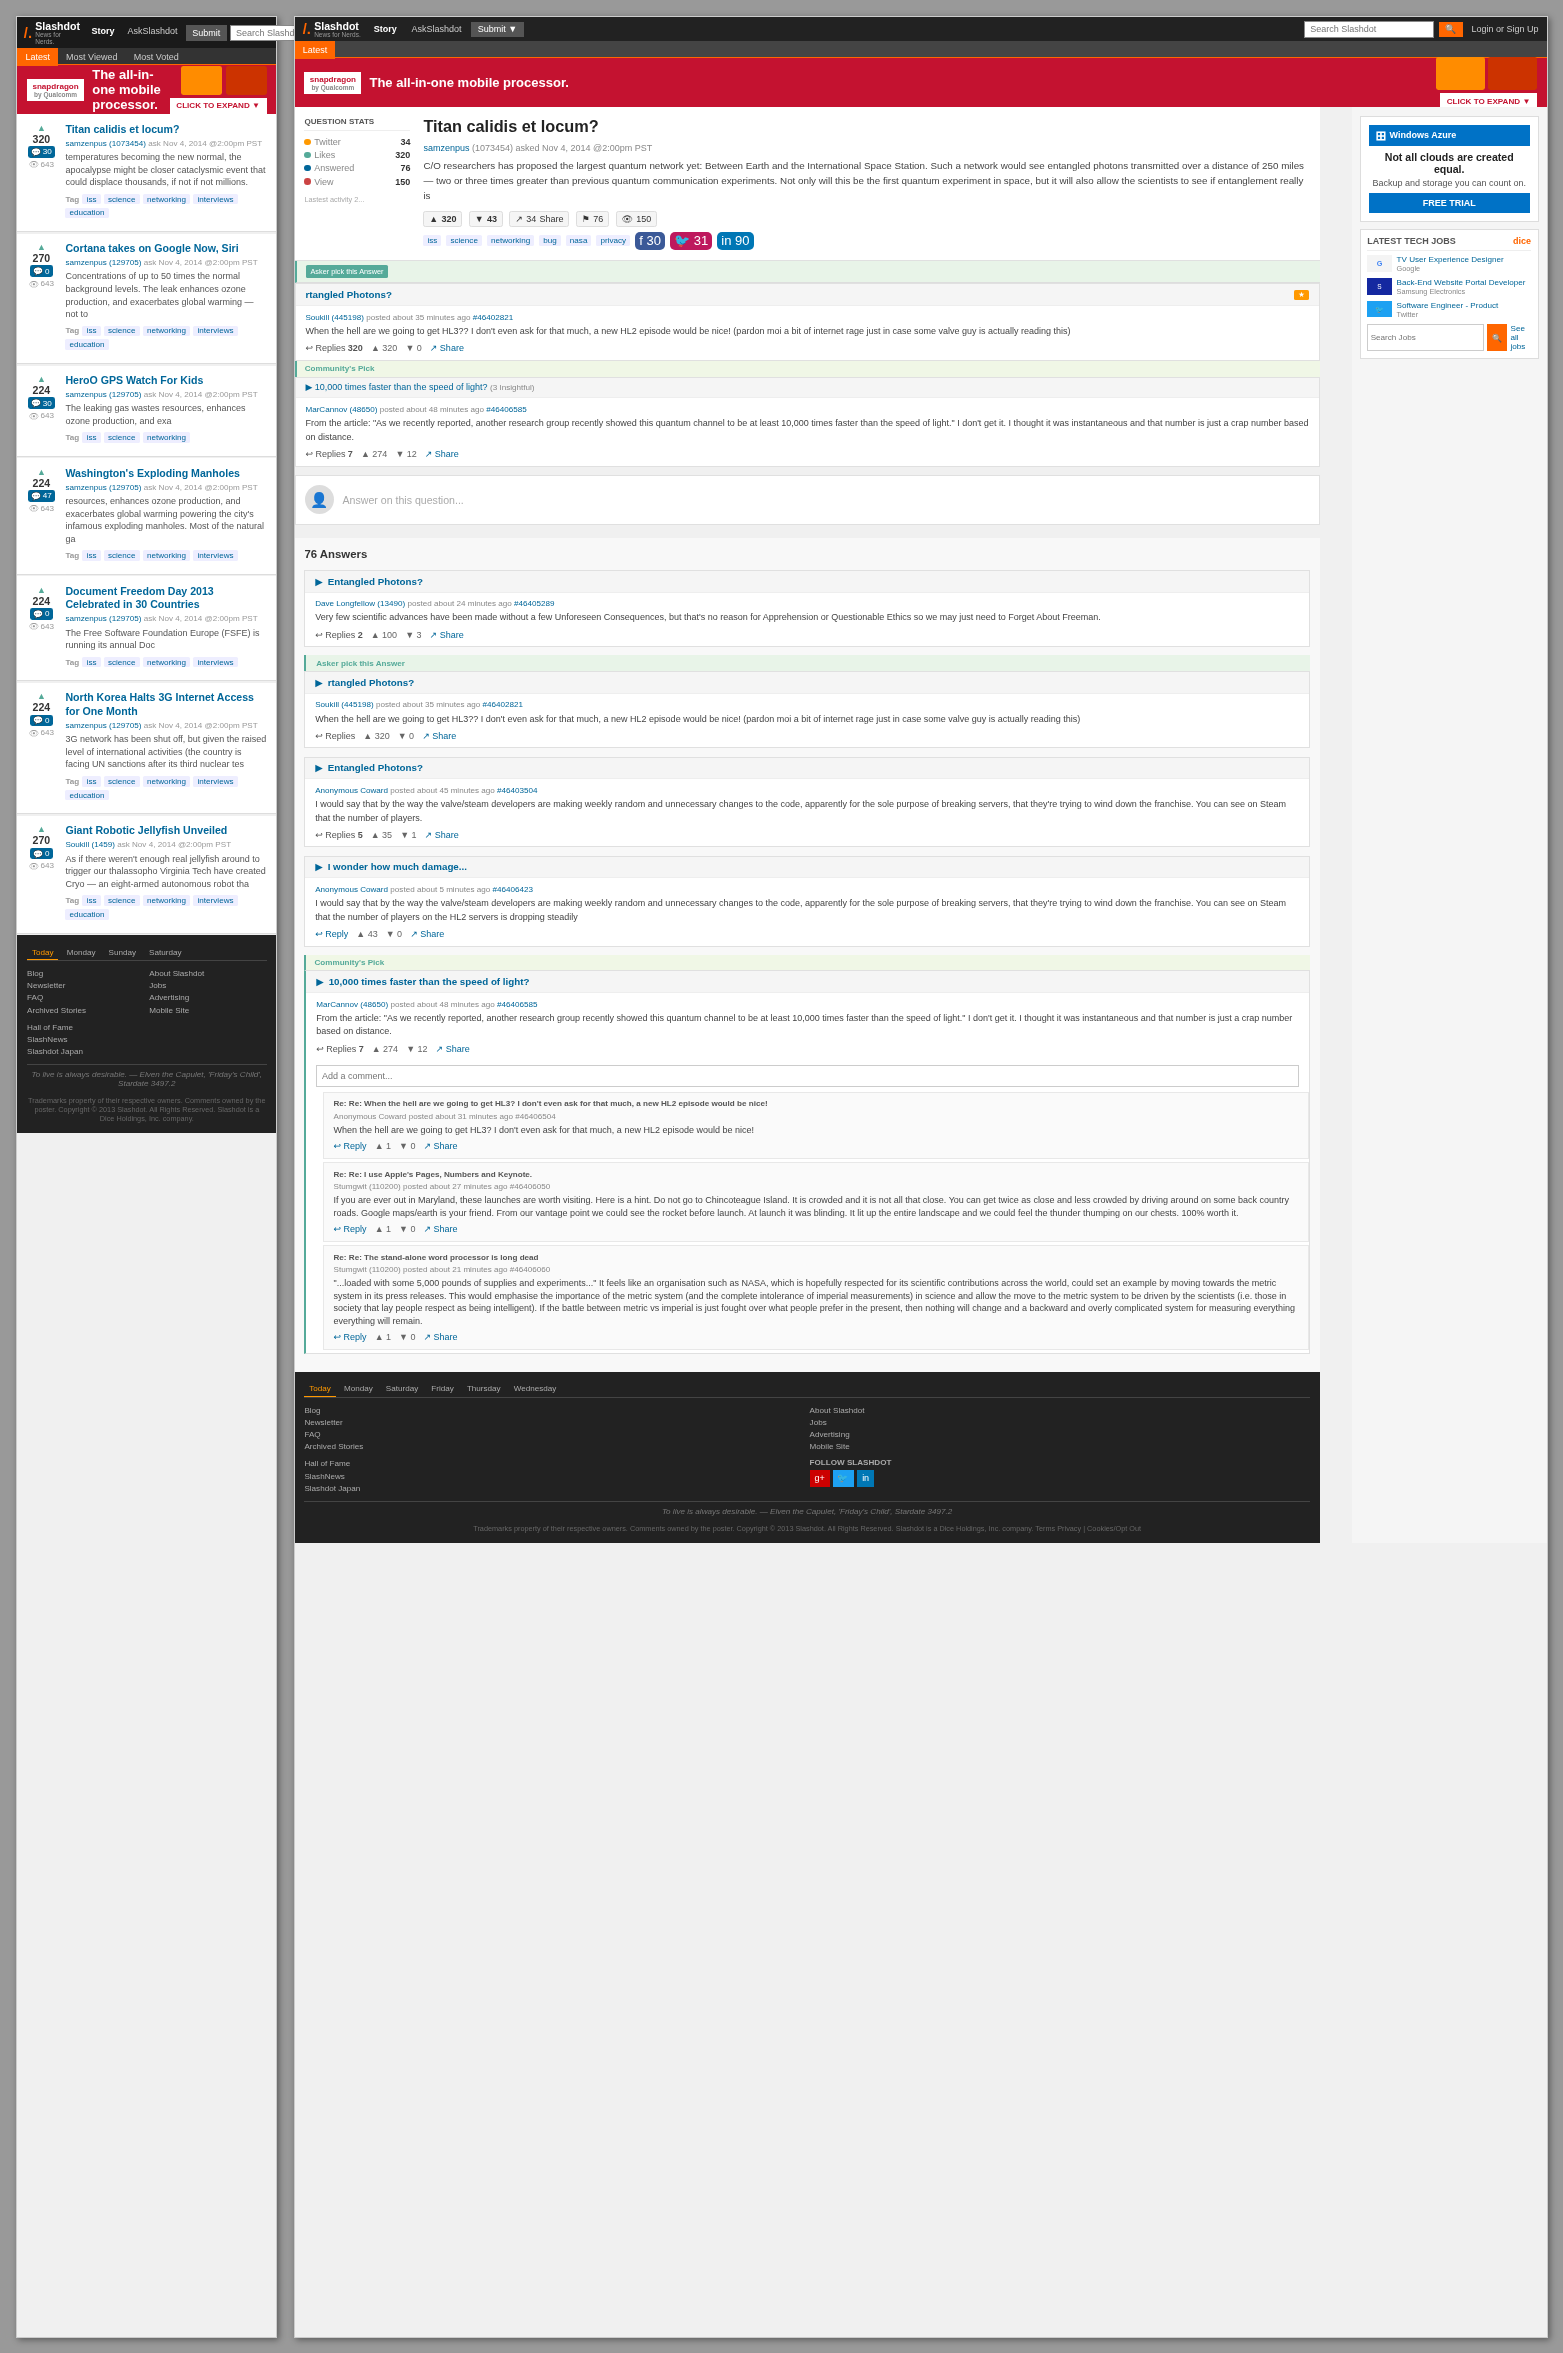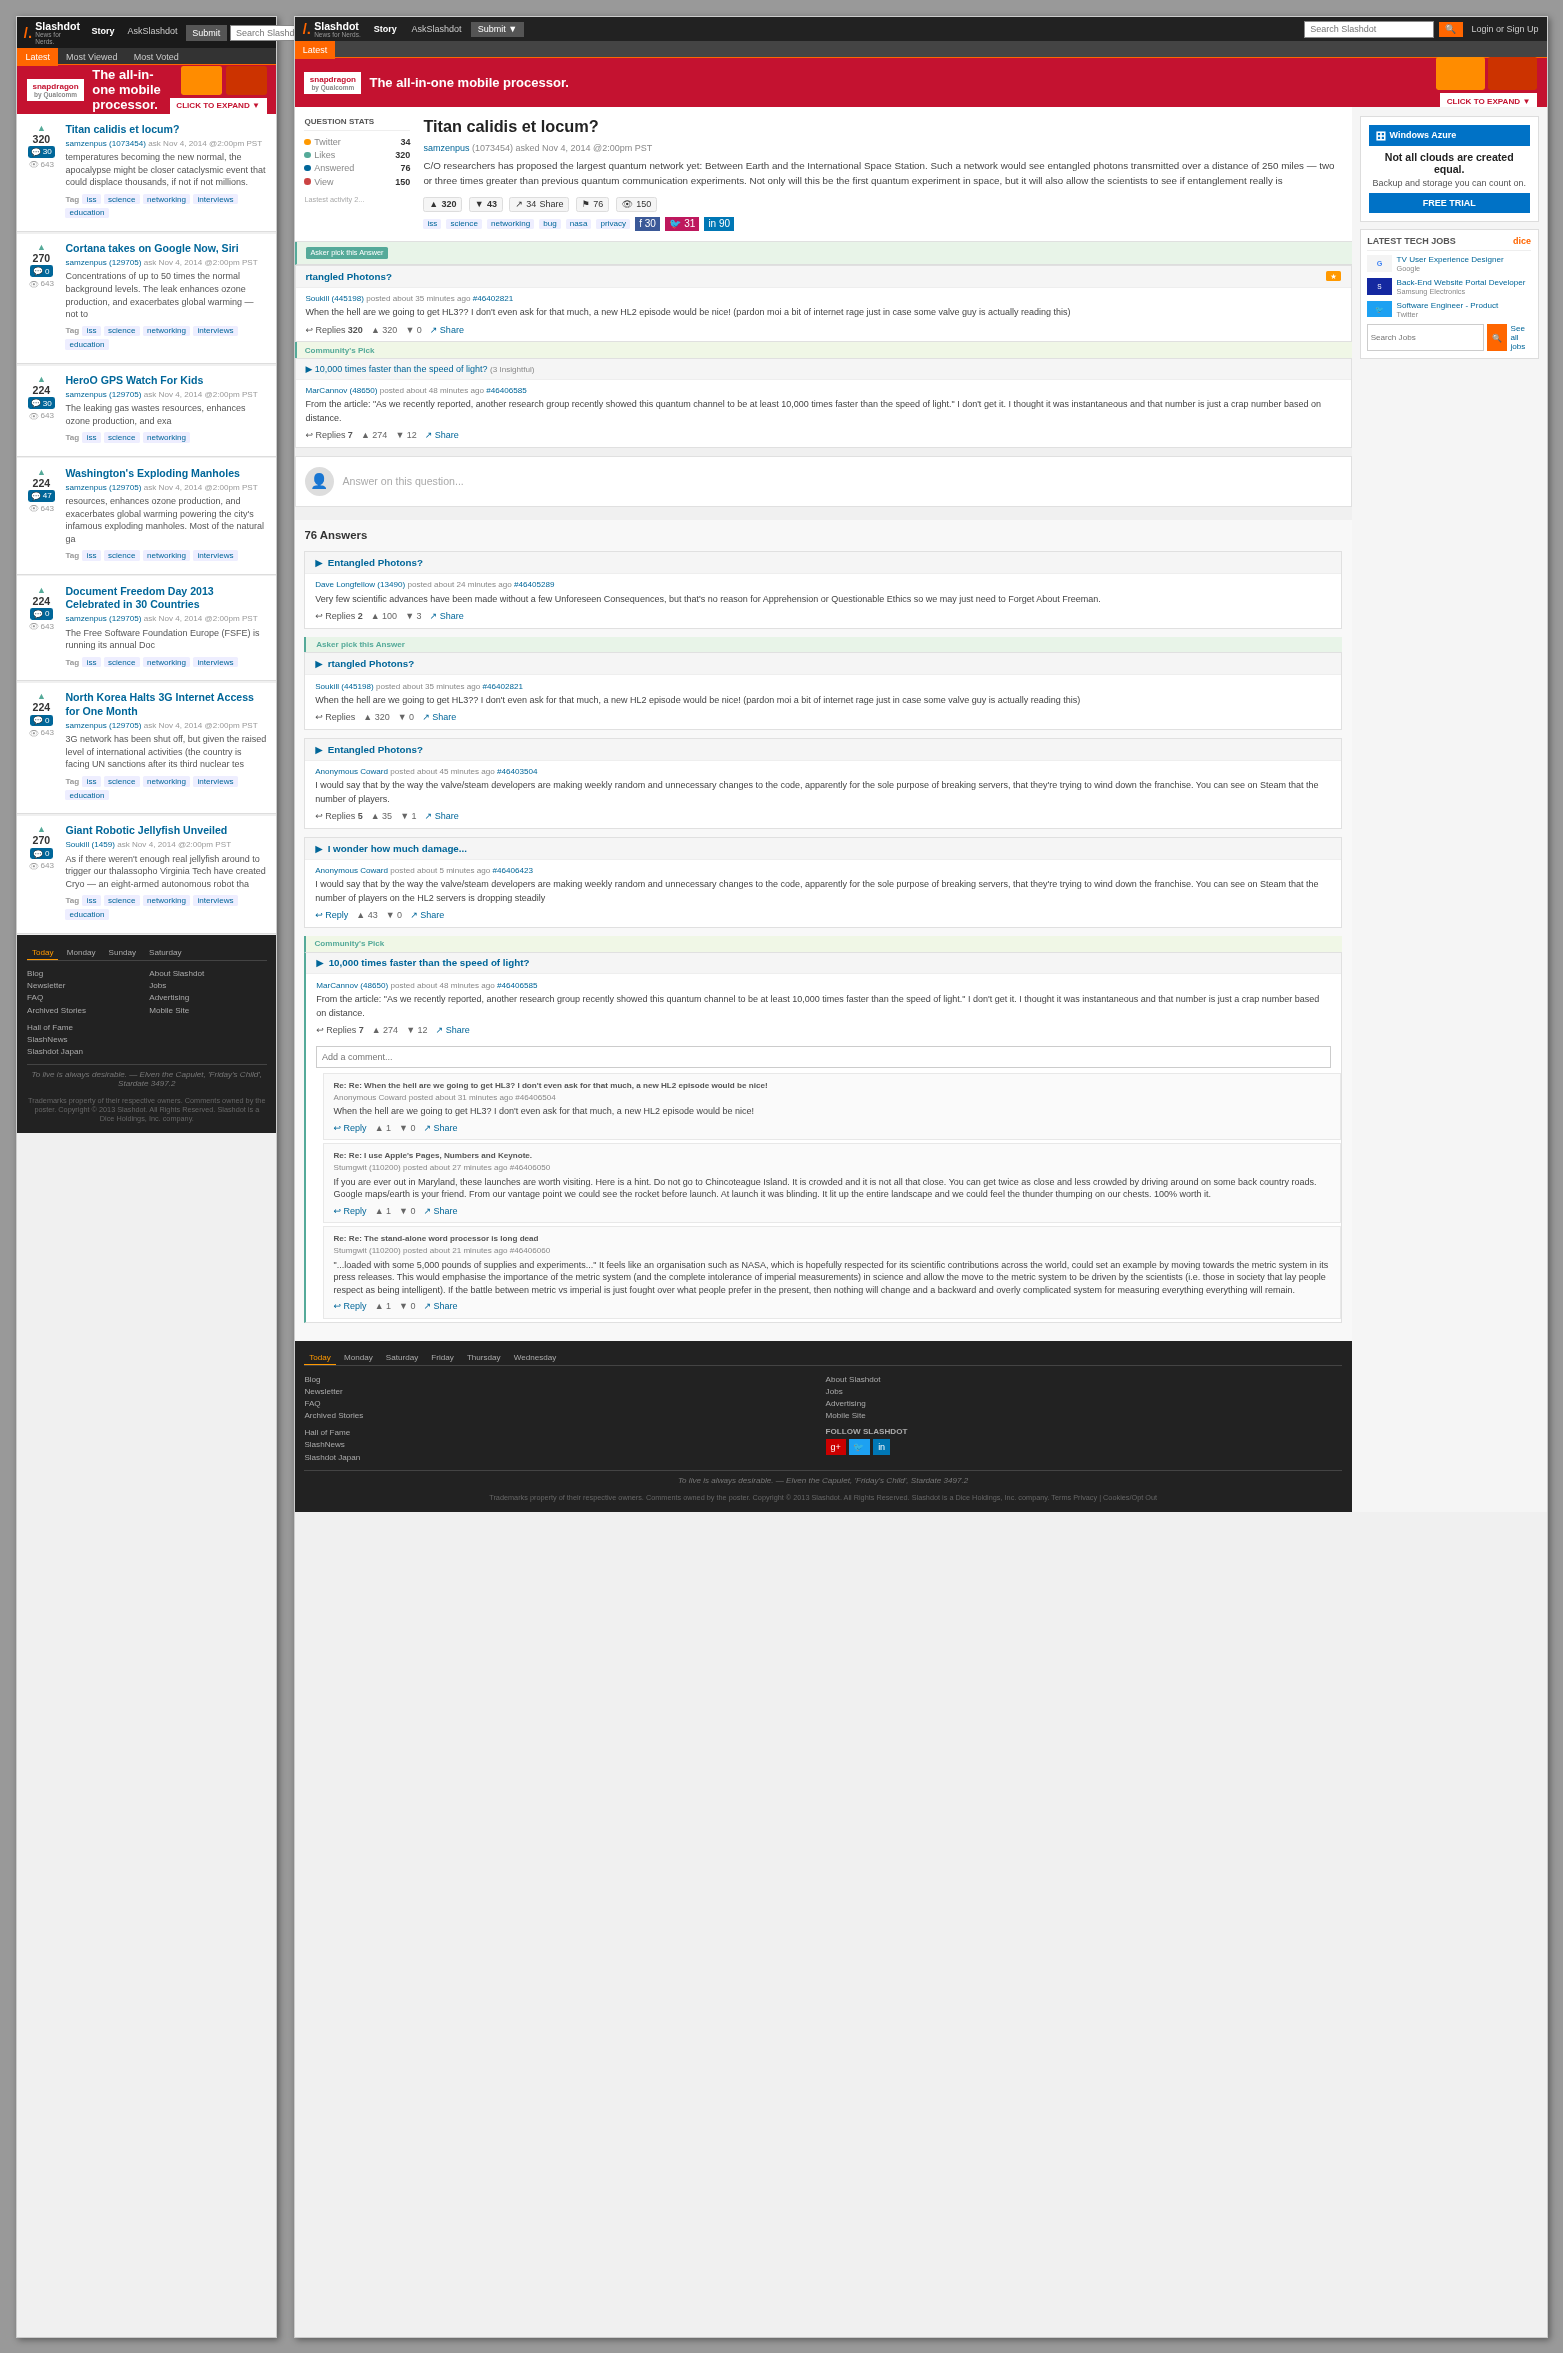--- a/index.html
+++ b/index.html
@@ -415,23 +415,23 @@
       flex-wrap: wrap;
       align-items: center;
       font-size: 8.1px;
     }
 
     .social-btn {
       background: #3b5998;
       color: #fff;
       border: none;
       padding: 1.6px 4.1px;
-      font-size: 10px;
-      cursor: pointer;
-      border-radius: 0;
+      font-size: 13px;
+      cursor: pointer;
+      border-radius: 5px;
     }
 
     .social-btn.tw { background: #be185d; }
     .social-btn.li { background: #0077b5; }
 
     .azure-ad {
       background: #fff;
       border: 0.8px solid #ddd;
       padding: 8.1px;
       text-align: center;
@@ -1040,21 +1040,21 @@
       <div class="ad-text">The all-in-one mobile processor.</div>
       <div style="display:flex;flex-direction:column;align-items:flex-end;gap:3.3px;">
         <div style="display:flex;gap:3.3px;">
           <div style="width:49px;height:33px;background:#ff8c00;border-radius:2.4px;"></div>
           <div style="width:49px;height:33px;background:#cc3300;border-radius:2.4px;"></div>
         </div>
         <button class="ad-btn">CLICK TO EXPAND ▼</button>
       </div>
     </div>
 
-    <div class="right-content" style="display:flex;">
+    <div class="right-content" style="display:flex;gap:32px;">
 
       <div class="right-main">
 
         <div class="question-section">
           <div class="question-stats">
             <div style="font-size:8.1px;font-weight:bold;color:#555;margin-bottom:4.9px;border-bottom:0.8px solid #eee;padding-bottom:3.3px;">QUESTION STATS</div>
             <div class="stat-row">
               <span><span class="stat-dot dot-fav"></span><span class="stat-label">Twitter</span></span>
               <span class="stat-value">34</span>
             </div>

